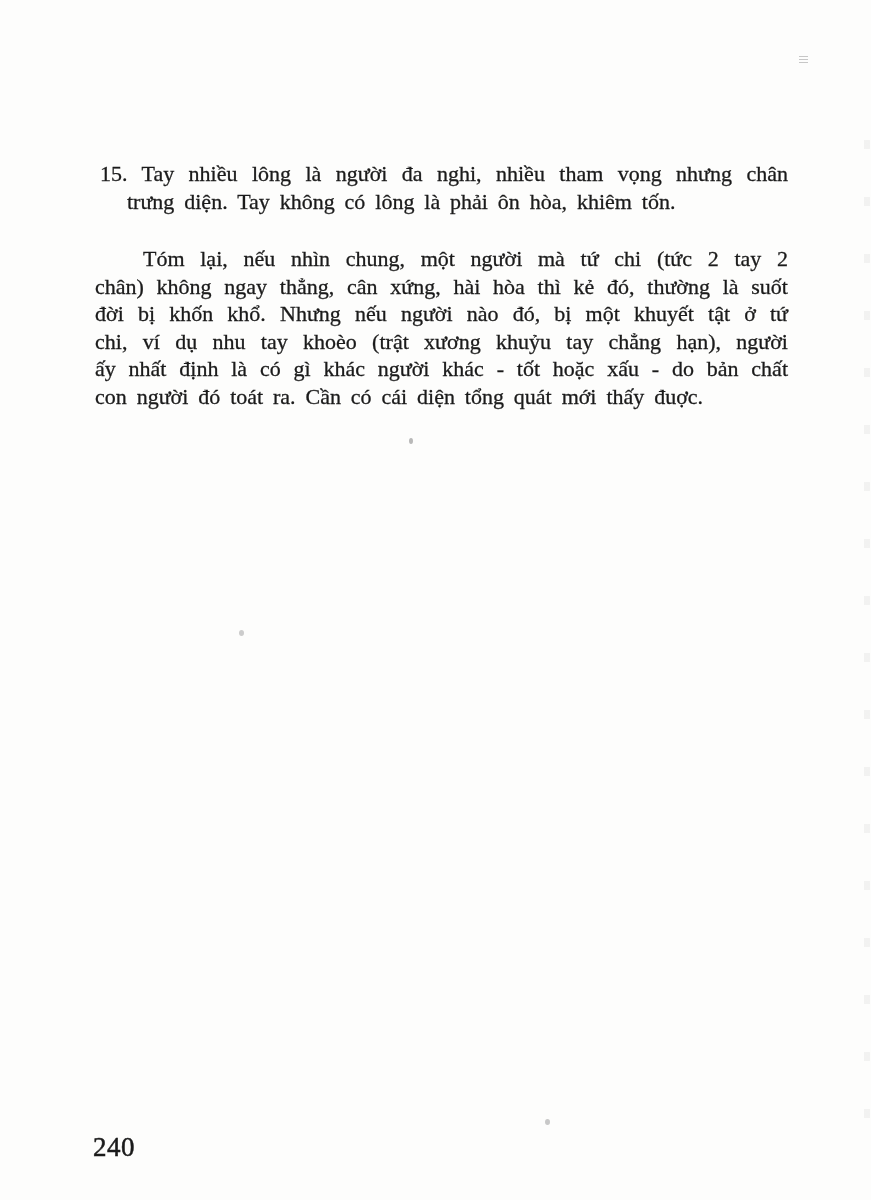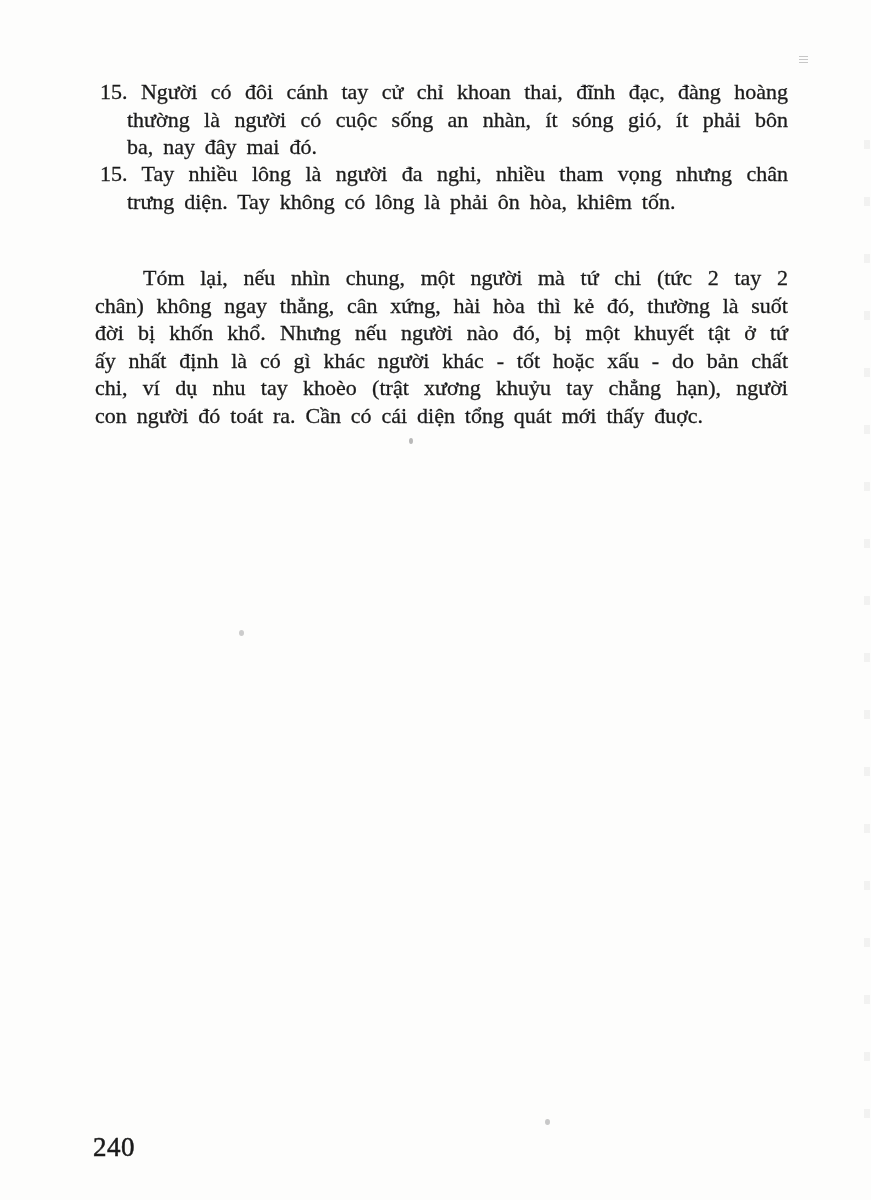--- a/index.html
+++ b/index.html
@@ -22,21 +22,21 @@
     word-spacing:0.2em;
     overflow:hidden;
   }
   .block{position:absolute;}
   #item15{left:100px;top:78px;width:688px;}
   #item16{left:100px;top:160px;width:688px;}
   #closing{left:95px;top:245px;width:693px;}
   .line{display:block;}
   .just{text-align:justify;text-align-last:justify;}
   .cont{margin-left:27px;}
-  .indent{text-indent:48px;margin-top:19px;}
+  .indent{text-indent:48px;}
   .num{white-space:nowrap;}
   .pageno{
     position:absolute;
     left:93px;
     top:1133px;
     font-size:27px;
     line-height:28px;
     letter-spacing:0.5px;
     -webkit-text-stroke:0.5px;
   }
@@ -52,37 +52,32 @@
   .edge-noise{
     position:absolute;right:1px;top:140px;width:6px;height:980px;pointer-events:none;
     background:repeating-linear-gradient(180deg,rgba(0,0,0,0.045) 0 9px,transparent 9px 57px);
   }
 </style>
 </head>
 <body>
 
 <div class="page">
 
-  <section class="block" id="item15">
-    <div class="line just"><span class="num">15.</span> <span>Người có đôi cánh tay cử chỉ khoan thai, đĩnh đạc, đàng hoàng</span></div>
-    <div class="line just cont">thường là người có cuộc sống an nhàn, ít sóng gió, ít phải bôn</div>
-    <div class="line cont">ba, nay đây mai đó.</div>
-  </section>
 
   <section class="block" id="item16">
     <div class="line just"><span class="num">15.</span> <span>Tay nhiều lông là người đa nghi, nhiều tham vọng nhưng chân</span></div>
     <div class="line cont">trưng diện. Tay không có lông là phải ôn hòa, khiêm tốn.</div>
   </section>
 
   <section class="block" id="closing">
     <div class="line just indent">Tóm lại, nếu nhìn chung, một người mà tứ chi (tức 2 tay 2</div>
     <div class="line just">chân) không ngay thẳng, cân xứng, hài hòa thì kẻ đó, thường là suốt</div>
     <div class="line just">đời bị khốn khổ. Nhưng nếu người nào đó, bị một khuyết tật ở tứ</div>
+    <div class="line just">chi, ví dụ nhu tay khoèo (trật xương khuỷu tay chẳng hạn), người</div>
     <div class="line just">ấy nhất định là có gì khác người khác - tốt hoặc xấu - do bản chất</div>
-    <div class="line just">chi, ví dụ nhu tay khoèo (trật xương khuỷu tay chẳng hạn), người</div>
     <div class="line">con người đó toát ra. Cần có cái diện tổng quát mới thấy đuợc.</div>
   </section>
 
   <div class="pageno">240</div>
 
   <div class="speck speck-a"></div>
   <div class="speck speck-b"></div>
   <div class="speck speck-c"></div>
   <div class="speck speck-d"></div>
   <div class="edge-noise"></div>

